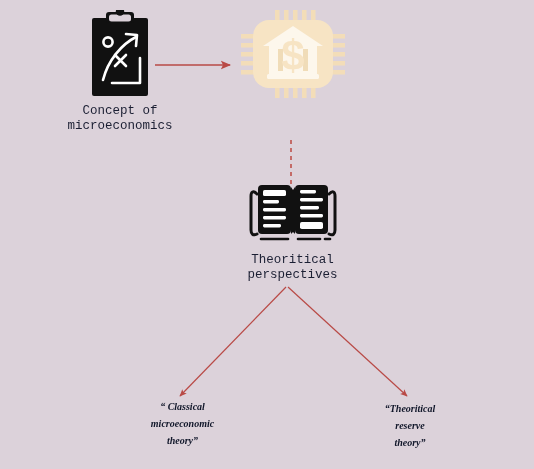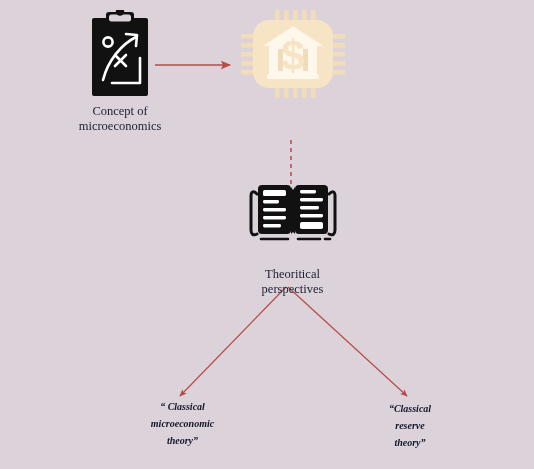--- a/index.html
+++ b/index.html
@@ -21,21 +21,21 @@
   }
   .node {
     position: absolute;
   }
   .node-label {
     text-align: center;
     color: #1b1f33;
     font-size: 12.5px;
     line-height: 14.5px;
     white-space: pre-line;
-    font-family: Liberation Serif, serif;
+    font-family: Liberation Mono, monospace;
   }
   .leaf-label {
     position: absolute;
     text-align: center;
     color: #101629;
     font-size: 10px;
     line-height: 17px;
     font-style: italic;
     font-weight: bold;
     white-space: pre-line;
@@ -56,21 +56,21 @@
 
   
   #node-concept        { left: 35px;  top: 10px;  width: 170px; }
   #node-retail         { left: 215px; top: 8px;   width: 155px; }
   #node-theoretical    { left: 230px; top: 178px; width: 125px; }
   #leaf-classical      { left: 110px; top: 398px; width: 145px; }
   #leaf-fractional     { left: 345px; top: 400px; width: 130px; }
 
   #node-concept .node-label     { margin-top: 6px; }
   #node-retail .node-label      { margin-top: 4px; }
-  #node-theoretical .node-label { margin-top: 21px; }
+  #node-theoretical .node-label { margin-top: 7px; }
 </style>
 </head>
 <body>
 
 <div id="canvas">
 
   <svg id="connectors" viewBox="0 0 534 469" xmlns="http://www.w3.org/2000/svg">
     <defs>
       <marker id="arrowhead" markerWidth="7" markerHeight="7" refX="5.4" refY="3" orient="auto" markerUnits="strokeWidth">
         <path d="M0,0.4 L6,3 L0,5.6 L1.3,3 Z" fill="#b94a46"></path>
@@ -164,17 +164,17 @@
       </g>
     </svg>
     <div class="node-label">Theoritical
 perspectives</div>
   </div>
 
   <div class="leaf-label" id="leaf-classical">“ Classical
 microeconomic
 theory”</div>
 
-  <div class="leaf-label" id="leaf-fractional">“Classical
+  <div class="leaf-label" id="leaf-fractional">“Theoritical
 reserve
 theory”</div>
 
 </div>
 
 </body></html>

